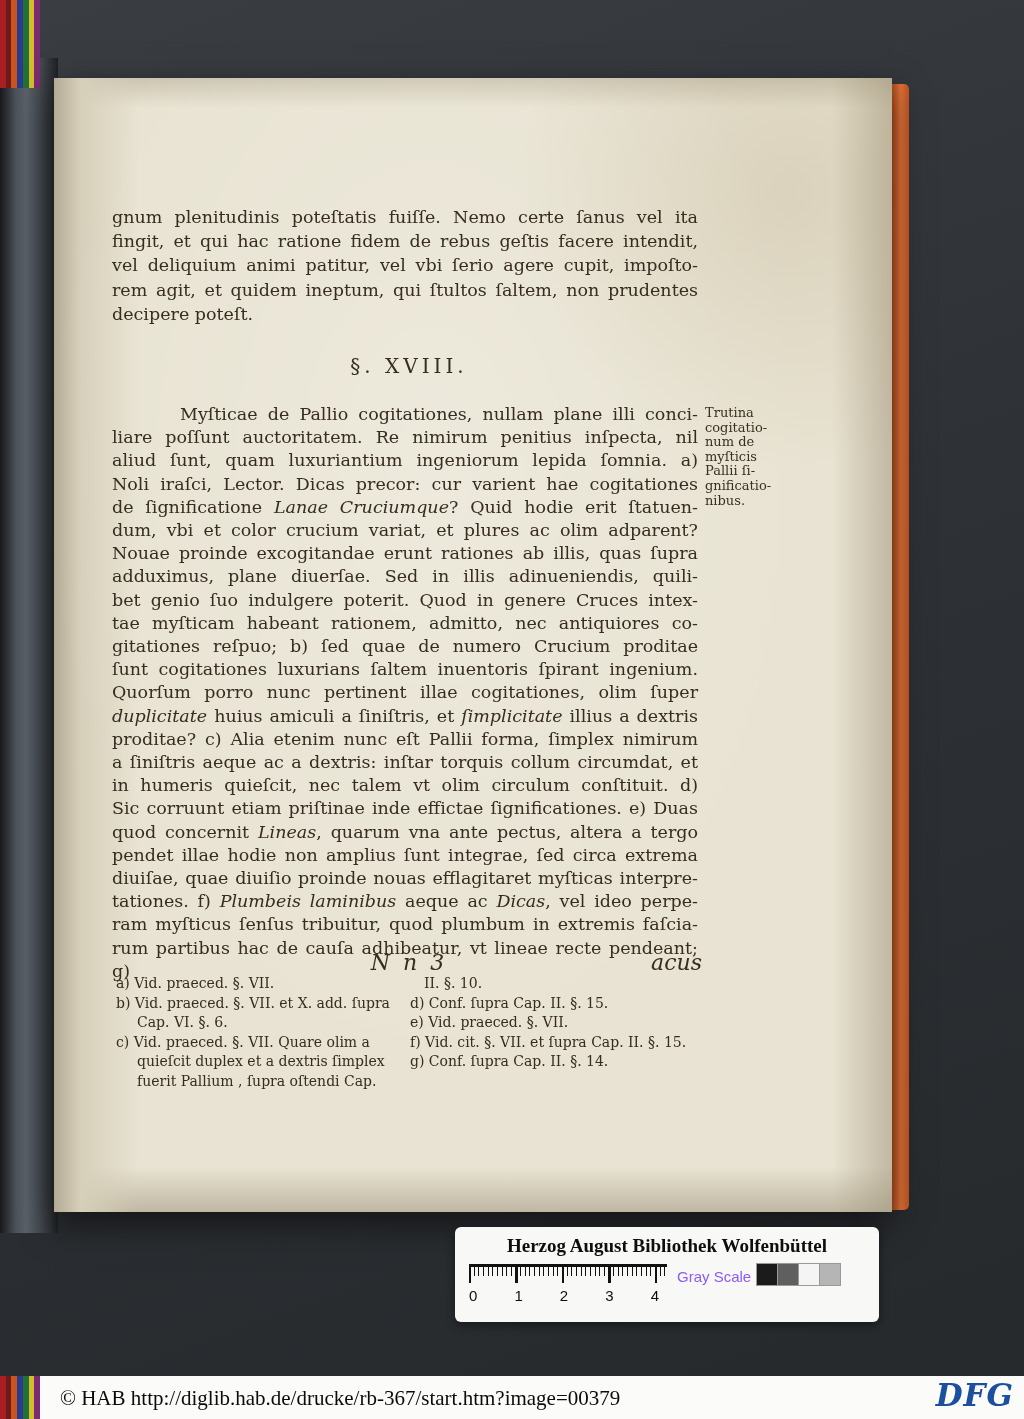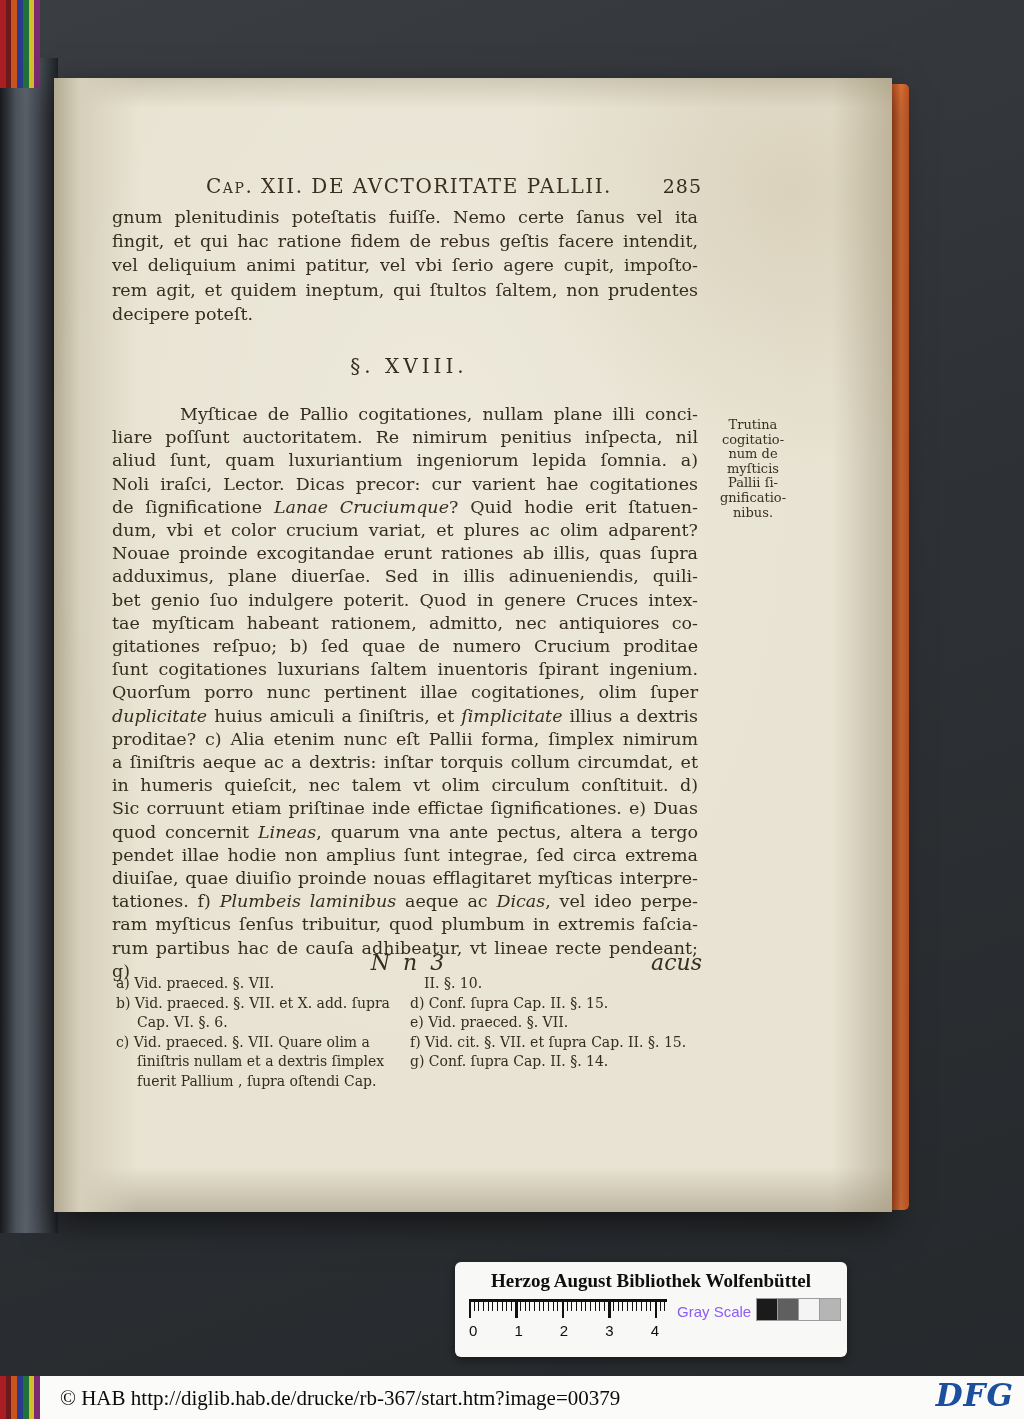--- a/index.html
+++ b/index.html
@@ -47,34 +47,34 @@
   .para1{top:127px;line-height:24.2px;}
   .body{top:325px;line-height:23.2px;}
   .line{text-align:justify;text-align-last:justify;}
   .para1 .line:last-child{text-align-last:left;}
   .body .line:first-child{text-indent:68px;}
   .section-head{
     position:absolute;left:62px;top:276px;width:586px;text-align:center;
     font-size:20px;letter-spacing:4px;color:#362c1f;
   }
   .margin-note{
-    position:absolute;left:651px;top:340px;width:96px;
-    font-size:13px;line-height:14.6px;color:#3a2f21;text-align:center;
+    position:absolute;left:651px;top:328px;width:96px;
+    font-size:13px;line-height:14.6px;color:#3a2f21;
   }
   .sig-row{position:absolute;left:62px;top:872px;width:586px;height:26px;font-size:22px;color:#362c1f;font-style:italic;}
   .sig{position:absolute;left:50%;transform:translateX(-50%);letter-spacing:3px;}
   .catch{position:absolute;right:0;}
   .fn{position:absolute;top:896px;font-size:14px;line-height:19.5px;color:#362c1f;}
   .fline{white-space:nowrap;}
   .fn-left{left:62px;width:292px;}
   .fn-right{left:356px;width:300px;}
   
   .ruler-card{
-    position:absolute;left:455px;top:1227px;width:392px;height:95px;
-    background:#f8f8f6;border-radius:6px;box-shadow:0 3px 10px rgba(0,0,0,.45);margin-top:35px;
+    position:absolute;left:455px;top:1227px;width:424px;height:95px;
+    background:#f8f8f6;border-radius:6px;box-shadow:0 3px 10px rgba(0,0,0,.45);
   }
   .card-title{
     margin-top:8px;text-align:center;font-family:"Liberation Serif",serif;
     font-weight:bold;font-size:19px;color:#0e0e0e;
   }
   .card-row{position:relative;height:58px;}
   .ruler{position:absolute;left:14px;top:7px;width:198px;}
   .ticks{
     height:17px;border-top:3px solid #111;
     background:
@@ -115,24 +115,20 @@
       <div class="swatch" style="background: rgb(200, 84, 30);"></div>
       <div class="swatch" style="background: rgb(42, 58, 140);"></div>
       <div class="swatch" style="background: rgb(32, 113, 58);"></div>
       <div class="swatch" style="background: rgb(211, 191, 42);"></div>
       <div class="swatch" style="background: rgb(124, 42, 114);"></div>
     </div>
 
   <div class="fore-edge"></div>
 
   <div class="page">
-    <div class="running-head">
-      <div class="head-title">Cap. XII.  DE AVCTORITATE PALLII.</div>
-      <div class="page-num">285</div>
-    </div>
 
     <div class="para1 textcol">
         <div class="line">gnum plenitudinis poteſtatis fuiſſe.  Nemo certe ſanus vel ita</div>
         <div class="line">fingit, et qui hac ratione fidem de rebus geſtis facere intendit,</div>
         <div class="line">vel deliquium animi patitur, vel vbi ſerio agere cupit, impoſto-</div>
         <div class="line">rem agit, et quidem ineptum, qui ſtultos ſaltem, non prudentes</div>
         <div class="line">decipere poteſt.</div>
       </div>
 
     <div class="section-head">§. XVIII.</div>
@@ -177,21 +173,21 @@
     <div class="sig-row">
       <span class="sig">N n 3</span>
       <span class="catch">acus</span>
     </div>
 
     <div class="fn fn-left">
         <div class="fline">a) Vid. praeced. §. VII.</div>
         <div class="fline">b) Vid. praeced. §. VII. et X. add. ſupra</div>
         <div class="fline">   Cap. VI. §. 6.</div>
         <div class="fline">c) Vid. praeced. §. VII.  Quare olim a</div>
-        <div class="fline">   ſiniſtris nullam et a dextris ſimplex</div>
+        <div class="fline">   quieſcit duplex et a dextris ſimplex</div>
         <div class="fline">   fuerit Pallium ,  ſupra oſtendi Cap.</div>
       </div>
 
     <div class="fn fn-right">
         <div class="fline">  II. §. 10.</div>
         <div class="fline">d) Conf. ſupra Cap. II. §. 15.</div>
         <div class="fline">e) Vid. praeced. §. VII.</div>
         <div class="fline">f) Vid. cit. §. VII. et ſupra Cap. II. §. 15.</div>
         <div class="fline">g) Conf. ſupra Cap. II. §. 14.</div>
       </div>

